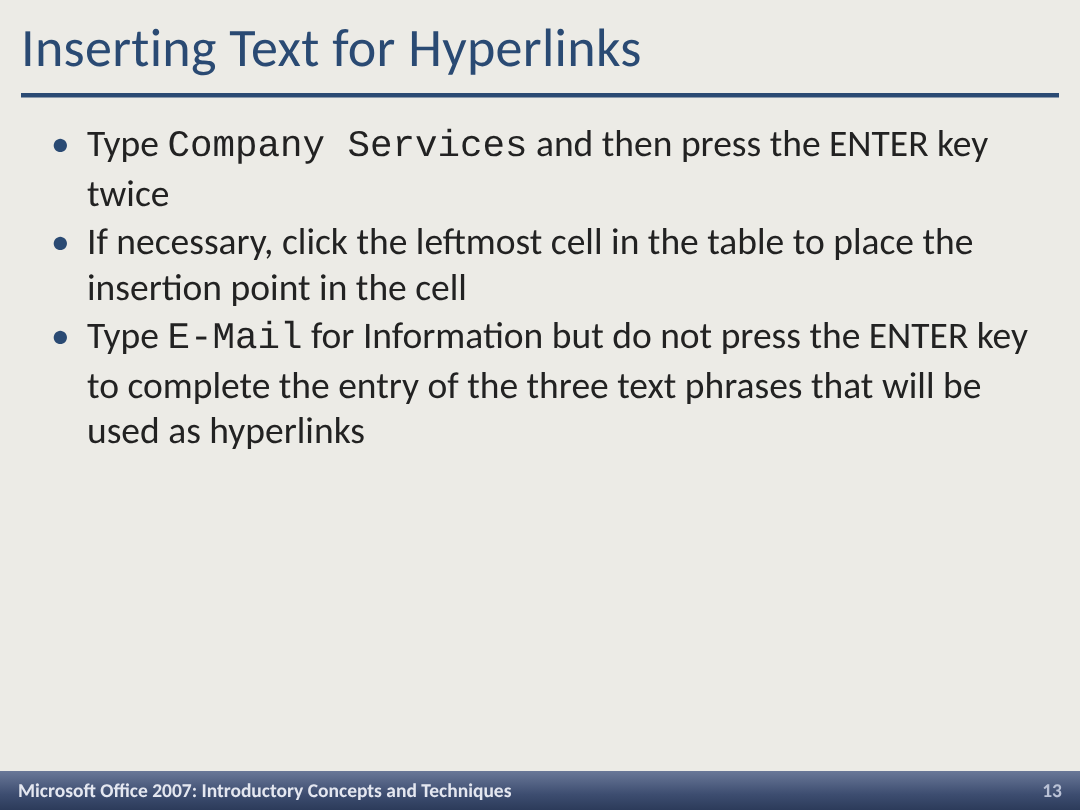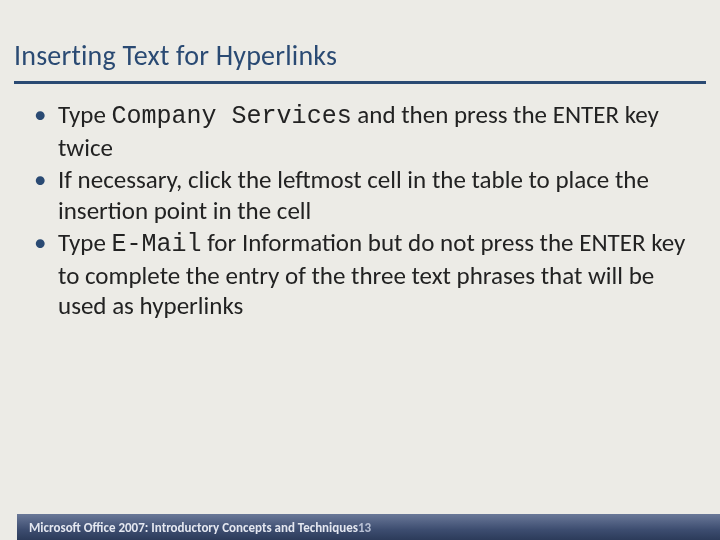--- a/index.html
+++ b/index.html
@@ -4,26 +4,25 @@
 <style>
   * { margin: 0; padding: 0; box-sizing: border-box; }
   html, body { width: 720px; height: 540px; overflow: hidden; font-family: Calibri, "Segoe UI", Arial, sans-serif; }
   .slide {
     width: 720px; height: 540px;
     background: #ecebe6;
     position: relative;
     display: flex; flex-direction: column;
   }
   .title {
-    font-size: 28px;
+    font-size: 36px;
     color: #2a4a73;
     padding: 10px 14px 6px 14px;
     font-weight: 400;
     letter-spacing: 0.2px;
-    margin-top: 28px;
   }
   .rule {
     height: 3px;
     background: #2a4a73;
     margin: 2px 14px 12px 14px;
   }
   .content {
     flex: 1;
     padding: 4px 34px 0 34px;
   }
@@ -45,26 +44,27 @@
     top: 0;
     color: #2a4a73;
     font-size: 25px;
   }
   .mono {
     font-family: "Courier New", Courier, monospace;
     font-size: 25px;
   }
   .footer {
     position: absolute;
-    left: 17px; right: 0; bottom: 0;
+    left: 0; right: 0; bottom: 0;
     height: 26px;
     background: linear-gradient(#6a7898, #3d4d70 60%, #2c3b5a);
     color: #fff;
     display: flex;
     align-items: center;
+    justify-content: space-between;
     padding: 0 12px;
     font-size: 13px;
   }
   .footer .page {
     font-size: 13px;
     color: #bac2d6;
     font-weight: 700;
   }
   .footer .left {
     color: #e4e7f0;

